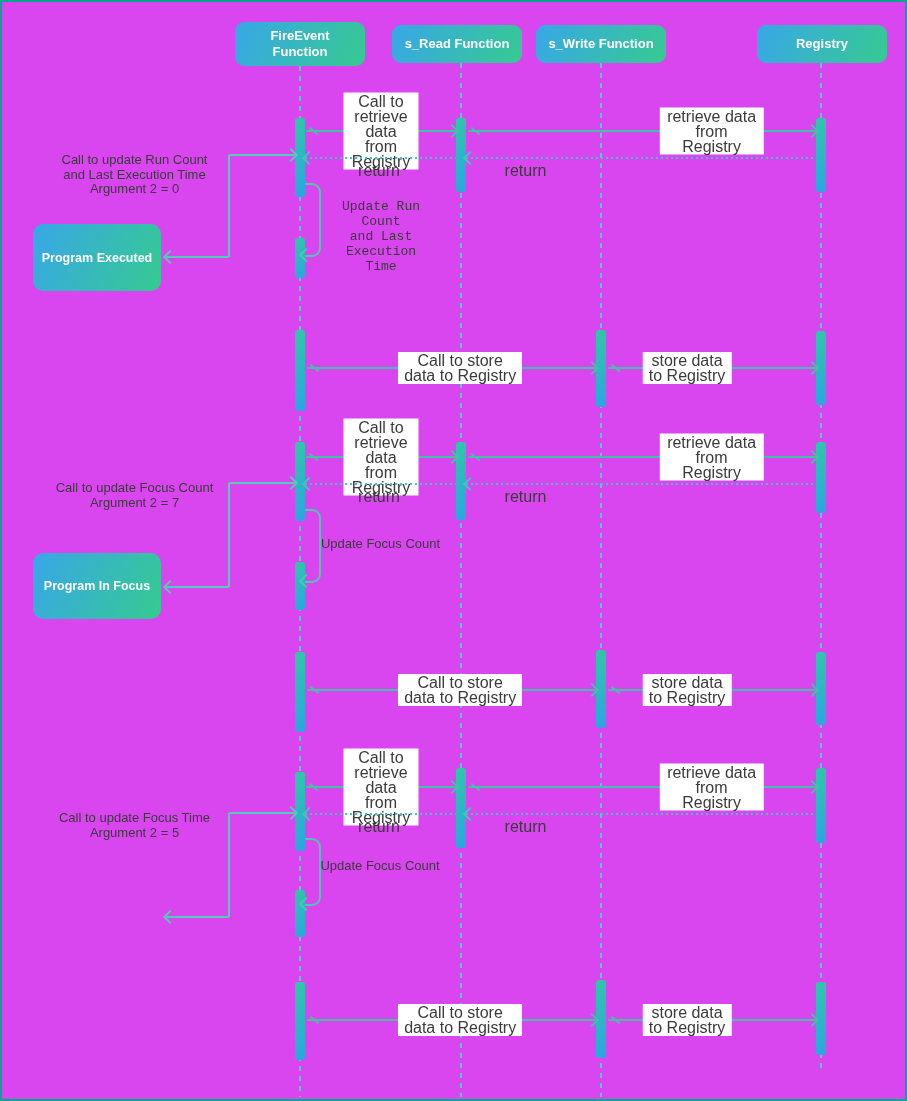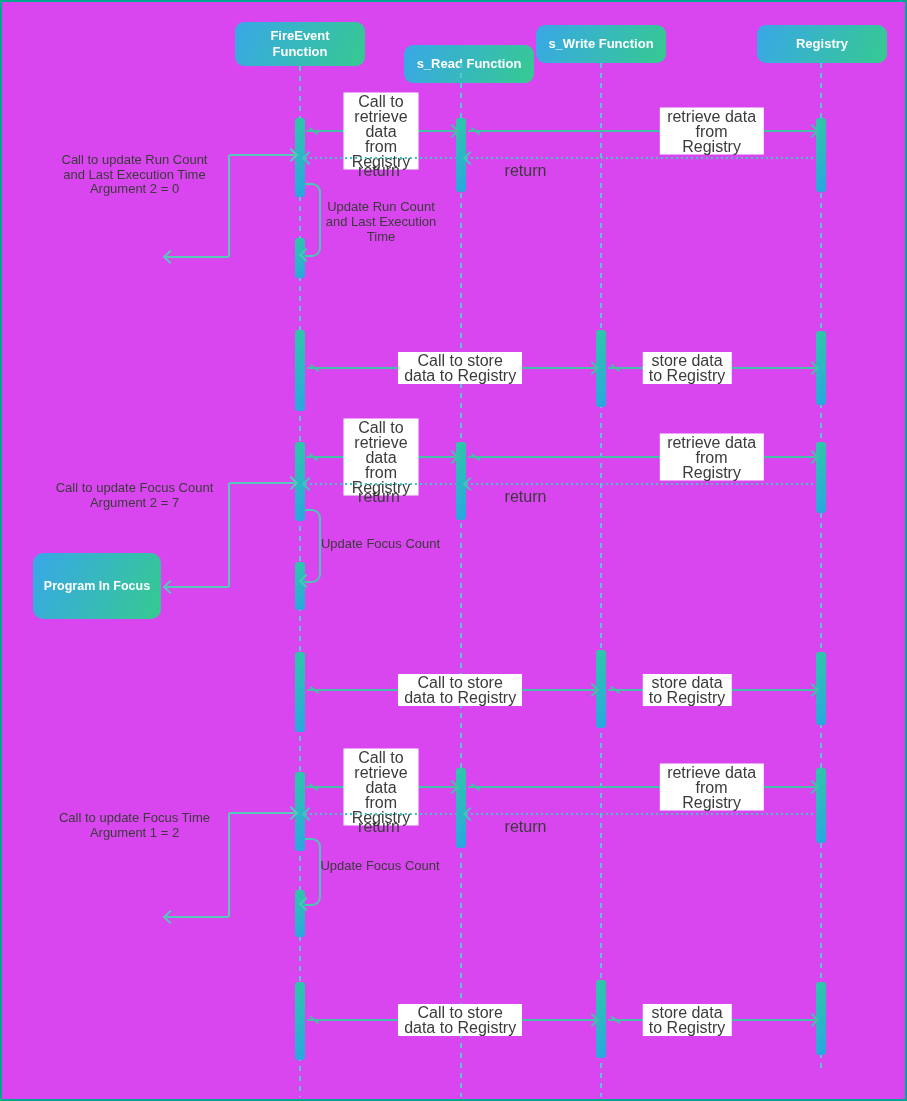--- a/index.html
+++ b/index.html
@@ -66,21 +66,21 @@
     text-align:center;white-space:pre-line;}
   .self-label{line-height:15px;}
 </style>
 </head>
 <body>
 
 <div class="canvas">
 
   <div class="actor" style="left:235px;top:22px;width:130px;height:44px;">FireEvent
 Function</div>
-  <div class="actor" style="left:404px;top:25px;width:130px;height:38px;margin-top:20px;">s_Read Function</div>
+  <div class="actor" style="left:392px;top:25px;width:130px;height:38px;">s_Read Function</div>
   <div class="actor" style="left:757px;top:25px;width:130px;height:38px;">Registry</div>
   <div class="actor" style="left:536px;top:25px;width:130px;height:38px;">s_Write Function</div>
 
   <div class="lifeline" style="left:299px;top:66px;height:1031px;"></div>
   <div class="lifeline" style="left:460px;top:63px;height:1034px;"></div>
   <div class="lifeline" style="left:600px;top:63px;height:1034px;"></div>
   <div class="lifeline" style="left:820px;top:63px;height:1009px;"></div>
 
   <div class="bar" style="left:295px;top:118px;height:79px;"></div>
   <div class="bar" style="left:295px;top:238px;height:40px;"></div>
@@ -141,23 +141,24 @@
     <div class="ln"></div>
     <span class="chev l"></span>
   </div>
   <div class="note" style="left:22px;top:153px;width:225px;">Call to update Run Count
 and Last Execution Time
 Argument 2 = 0</div>
 
   <div class="bracket" style="left:305px;top:183px;width:14px;height:70px;">
     <span class="chev"></span>
   </div>
-  <div class="self-label" style="left:322px;top:199px;width:118px;">Update Run Count
+  <div class="self-label" style="left:322px;top:199px;width:118px;font-family:Liberation Mono, monospace;">Update Run Count
 and Last Execution
 Time</div>
+  <div class="event-box" style="left:33px;top:224px;width:128px;height:67px;">Program Executed</div>
 
   <div class="msg" style="left:307px;top:368px;width:289px;">
     <div class="ln"></div>
     <span class="tick"></span>
     <span class="chev r"></span>
     <div class="mlabel" style="left:53%;">Call to store
 data to Registry</div>
   </div>
   <div class="msg" style="left:608px;top:368px;width:208px;">
     <div class="ln"></div>
@@ -250,21 +251,21 @@
   <div class="msg ext" style="left:229px;top:813px;width:66px;">
     <div class="ln"></div>
     <span class="chev r"></span>
   </div>
   <div class="vseg" style="left:228px;top:813px;height:104px;"></div>
   <div class="msg ext" style="left:166px;top:917px;width:63px;">
     <div class="ln"></div>
     <span class="chev l"></span>
   </div>
   <div class="note" style="left:22px;top:811px;width:225px;">Call to update Focus Time
-Argument 1 = 2</div>
+Argument 2 = 5</div>
   <div class="bracket" style="left:305px;top:838px;width:14px;height:64px;">
     <span class="chev"></span>
   </div>
   <div class="self-label" style="left:320px;top:858px;width:120px;">Update Focus Count</div>
 
   <div class="msg" style="left:307px;top:1020px;width:289px;">
     <div class="ln"></div>
     <span class="tick"></span>
     <span class="chev r"></span>
     <div class="mlabel" style="left:53%;">Call to store

